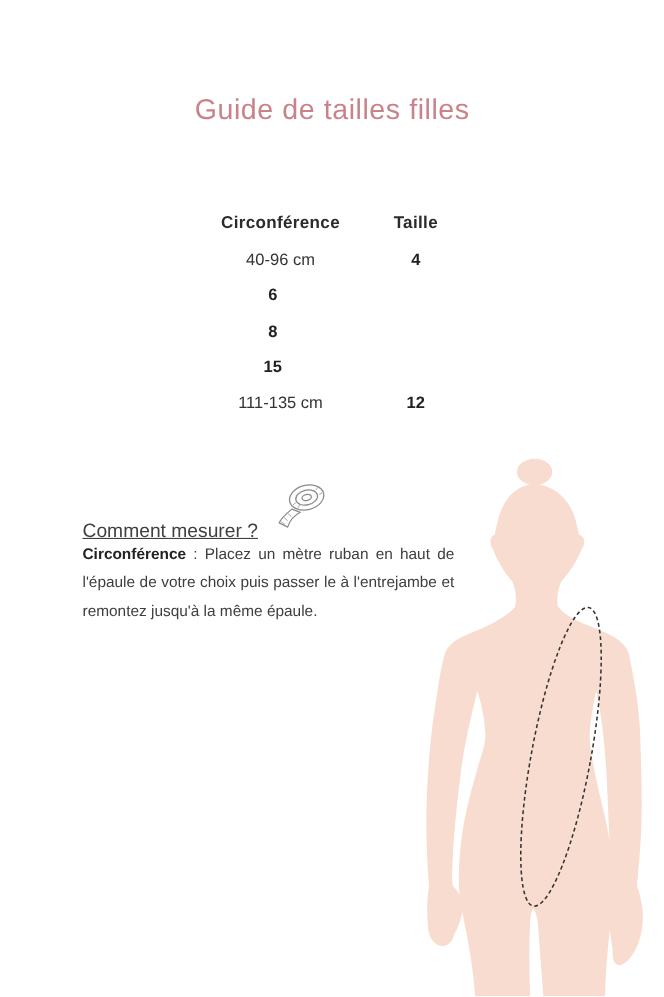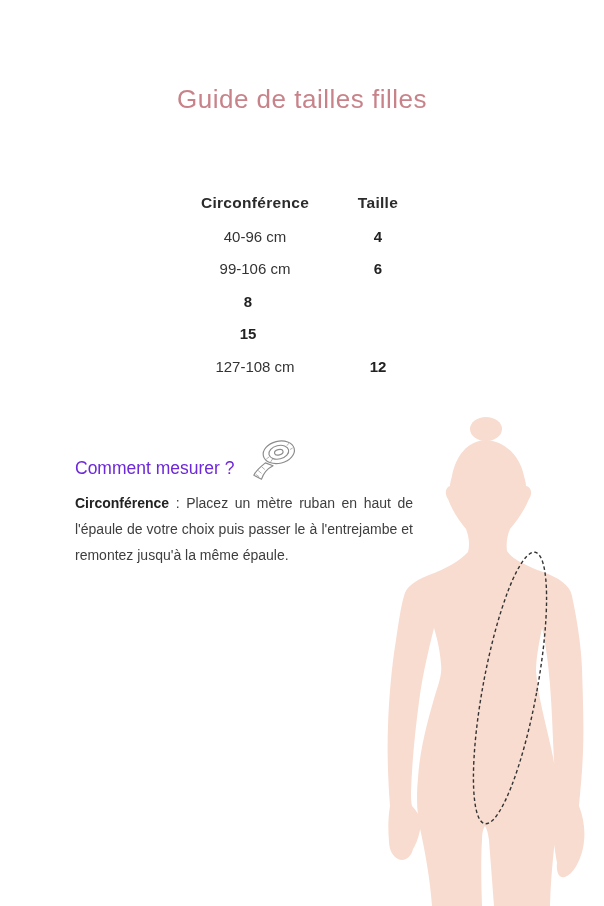--- a/index.html
+++ b/index.html
@@ -47,23 +47,24 @@
   .t-row.header .cell-circ,
   .t-row.header .cell-size{
     font-weight:700;
     font-size:15.5px;
     letter-spacing:0.3px;
     color:#2b2b2b;
   }
   
   .measure-heading{
     position:absolute;
-    top:458px;left:75px;
+    top:472px;left:75px;
     font-size:17.5px;
-    color:#6d28d9;
+    color:#404040;
+    text-decoration:underline;
   }
   .tape-icon{
     position:absolute;
     top:436px;left:250px;
     width:48px;height:46px;
   }
   .measure-text{
     position:absolute;
     top:491px;left:75px;
     width:338px;
@@ -154,31 +155,30 @@
   <div class="size-table">
     <div class="t-row header">
       <div class="cell-circ">Circonférence</div>
       <div class="cell-size">Taille</div>
     </div>
     <div class="t-row">
       <div class="cell-circ">40-96 cm</div>
       <div class="cell-size">4</div>
     </div>
     <div class="t-row">
-      <div class="cell-circ">99-106 cm</div>
       <div class="cell-size">6</div>
     </div>
     <div class="t-row">
       <div class="cell-size">8</div>
     </div>
     <div class="t-row">
       <div class="cell-size">15</div>
     </div>
     <div class="t-row">
-      <div class="cell-circ">127-108 cm</div>
+      <div class="cell-circ">111-135 cm</div>
       <div class="cell-size">12</div>
     </div>
   </div>
 
   <div class="measure-heading">Comment mesurer ?</div>
 
   <svg class="tape-icon" viewBox="0 0 50 46">
     <g fill="#ffffff" stroke="#8b8b8b" stroke-width="1.2" stroke-linejoin="round">
       <path d="M16,27 C11,31 6,35 4,40 L12,44 C14,38 18,33 24,30 Z"></path>
       <ellipse cx="30" cy="16" rx="16.5" ry="11.5" transform="rotate(-14 30 16)"></ellipse>

